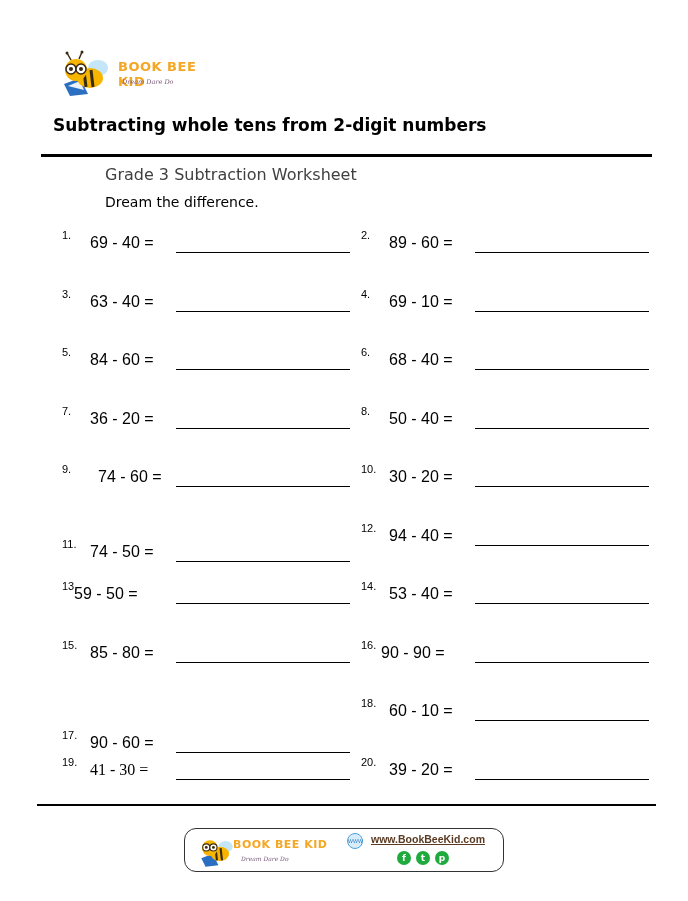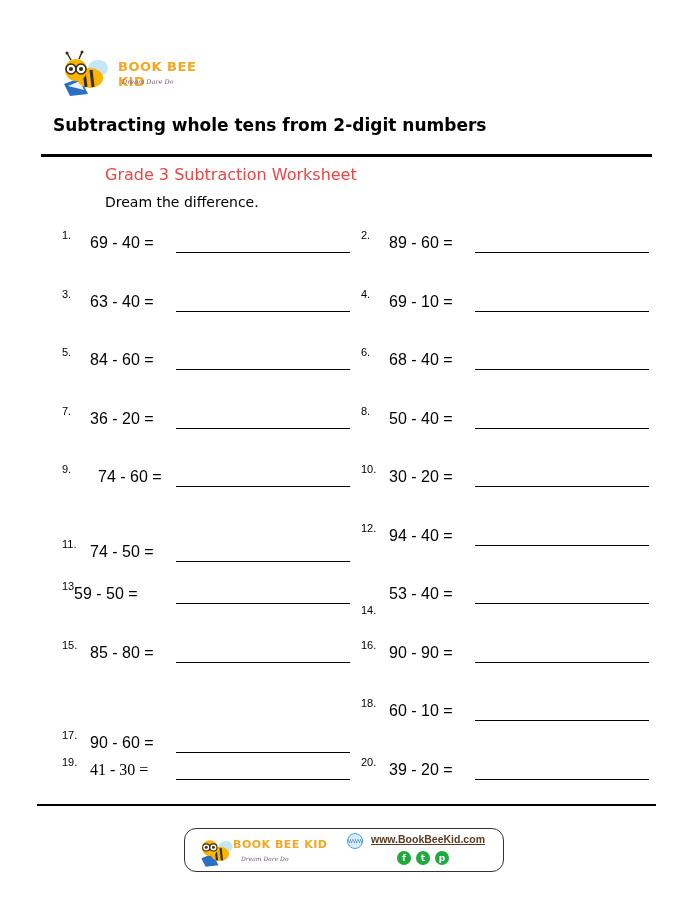--- a/index.html
+++ b/index.html
@@ -2,21 +2,21 @@
 <html><head>
   <meta charset="utf-8">
   <style>
     html, body { margin: 0; padding: 0; background: #ffffff; }
     body { width: 688px; height: 901px; position: relative; overflow: hidden; font-family: "DejaVu Sans", sans-serif; color: #000; }
     .logo { position: absolute; left: 58px; top: 50px; width: 150px; height: 48px; }
     .logo-text { position: absolute; left: 60px; top: 9px; font-family: "DejaVu Sans", sans-serif; font-weight: bold; font-size: 13px; color: #f5a623; letter-spacing: 0.5px; }
     .logo-tag { position: absolute; left: 64px; top: 28px; font-family: "DejaVu Serif", serif; font-style: italic; font-size: 6.5px; color: #7a5a7a; }
     .title { position: absolute; left: 53px; top: 115px; font-family: "DejaVu Sans", sans-serif; font-weight: bold; font-size: 17px; color: #000; }
     .rule-top { position: absolute; left: 41px; top: 154px; width: 611px; height: 3px; background: #000; }
-    .subtitle { position: absolute; left: 105px; top: 165px; font-size: 16px; color: #ef4444; }
+    .subtitle { position: absolute; left: 105px; top: 165px; font-size: 16px; color: #404040; }
     .instr { position: absolute; left: 105px; top: 194px; font-size: 14px; color: #000; }
     .problem { position: absolute; height: 24px; }
     .pnum { position: absolute; top: 0; font-family: "Liberation Sans", sans-serif; font-size: 11px; color: #000; }
     .expr { position: absolute; top: 5px; font-family: "Liberation Sans", sans-serif; font-size: 16px; color: #000; white-space: pre; }
     .ansline { position: absolute; top: 22px; height: 1px; border-bottom: 1px solid #000; }
     .rule-bottom { position: absolute; left: 37px; top: 804px; width: 619px; height: 2px; background: #000; }
     .footer { position: absolute; left: 184px; top: 828px; width: 320px; height: 44px; border: 1.5px solid #333; border-radius: 12px; box-sizing: border-box; }
     .f-logo-text { position: absolute; left: 48px; top: 9px; font-weight: bold; font-size: 11px; color: #f5a623; letter-spacing: 0.5px; }
     .f-logo-tag { position: absolute; left: 56px; top: 26px; font-family: "DejaVu Serif", serif; font-style: italic; font-size: 6px; color: #7a5a7a; }
     .f-url { position: absolute; left: 186px; top: 4px; font-family: "Liberation Sans", sans-serif; font-weight: bold; font-size: 10.5px; color: #5a3a22; text-decoration: underline; }
@@ -113,32 +113,32 @@
       <span class="pnum" style="left: 0px;">12.</span>
       <span class="expr" style="left: 28px;">94 - 40 =</span>
       <span class="ansline" style="left: 114px; width: 174px;"></span>
     </div>
     <div class="problem" style="left: 62px; top: 580px; width: 290px;">
       <span class="pnum" style="left: 0px;">13.</span>
       <span class="expr" style="left: 12px;">59 - 50 =</span>
       <span class="ansline" style="left: 114px; width: 174px;"></span>
     </div>
     <div class="problem" style="left: 361px; top: 580px; width: 290px;">
-      <span class="pnum" style="left: 0px; margin-top: 24px;">14.</span>
+      <span class="pnum" style="left: 0px;">14.</span>
       <span class="expr" style="left: 28px;">53 - 40 =</span>
       <span class="ansline" style="left: 114px; width: 174px;"></span>
     </div>
     <div class="problem" style="left: 62px; top: 639px; width: 290px;">
       <span class="pnum" style="left: 0px;">15.</span>
       <span class="expr" style="left: 28px;">85 - 80 =</span>
       <span class="ansline" style="left: 114px; width: 174px;"></span>
     </div>
     <div class="problem" style="left: 361px; top: 639px; width: 290px;">
       <span class="pnum" style="left: 0px;">16.</span>
-      <span class="expr" style="left: 28px;">90 - 90 =</span>
+      <span class="expr" style="left: 20px;">90 - 90 =</span>
       <span class="ansline" style="left: 114px; width: 174px;"></span>
     </div>
     <div class="problem" style="left: 62px; top: 697px; width: 290px; margin-top: 32px;">
       <span class="pnum" style="left: 0px;">17.</span>
       <span class="expr" style="left: 28px;">90 - 60 =</span>
       <span class="ansline" style="left: 114px; width: 174px;"></span>
     </div>
     <div class="problem" style="left: 361px; top: 697px; width: 290px;">
       <span class="pnum" style="left: 0px;">18.</span>
       <span class="expr" style="left: 28px;">60 - 10 =</span>

